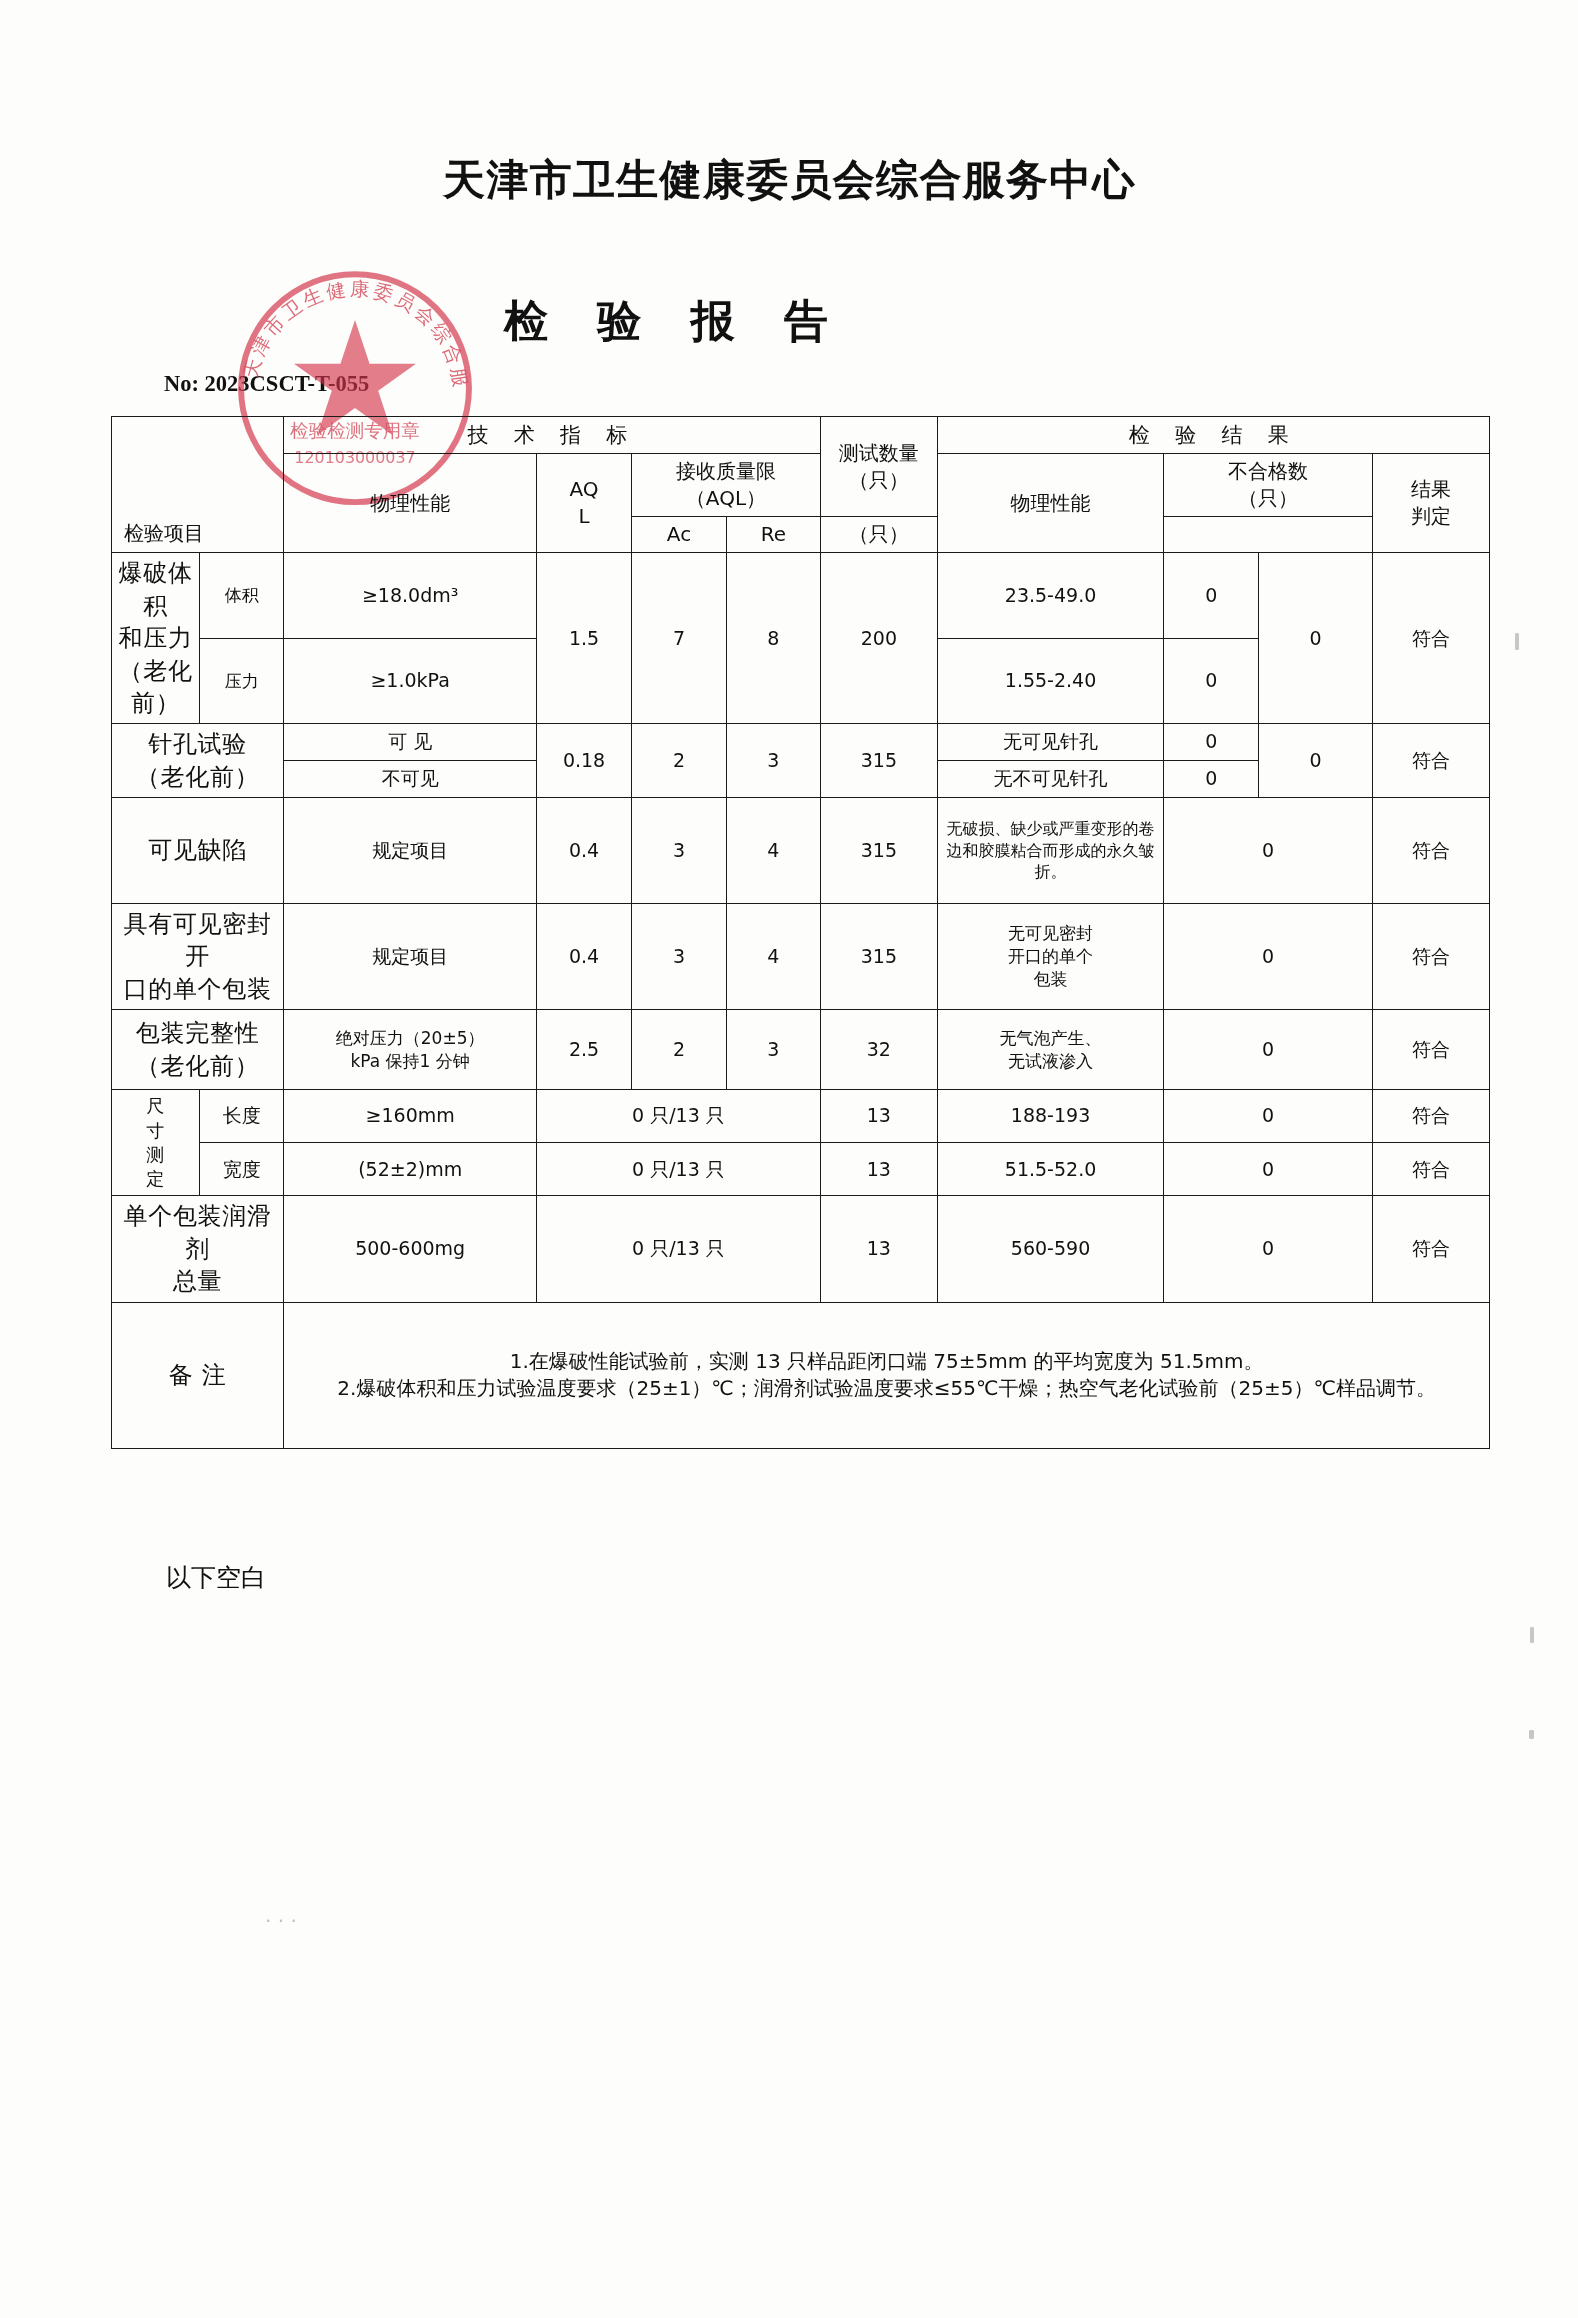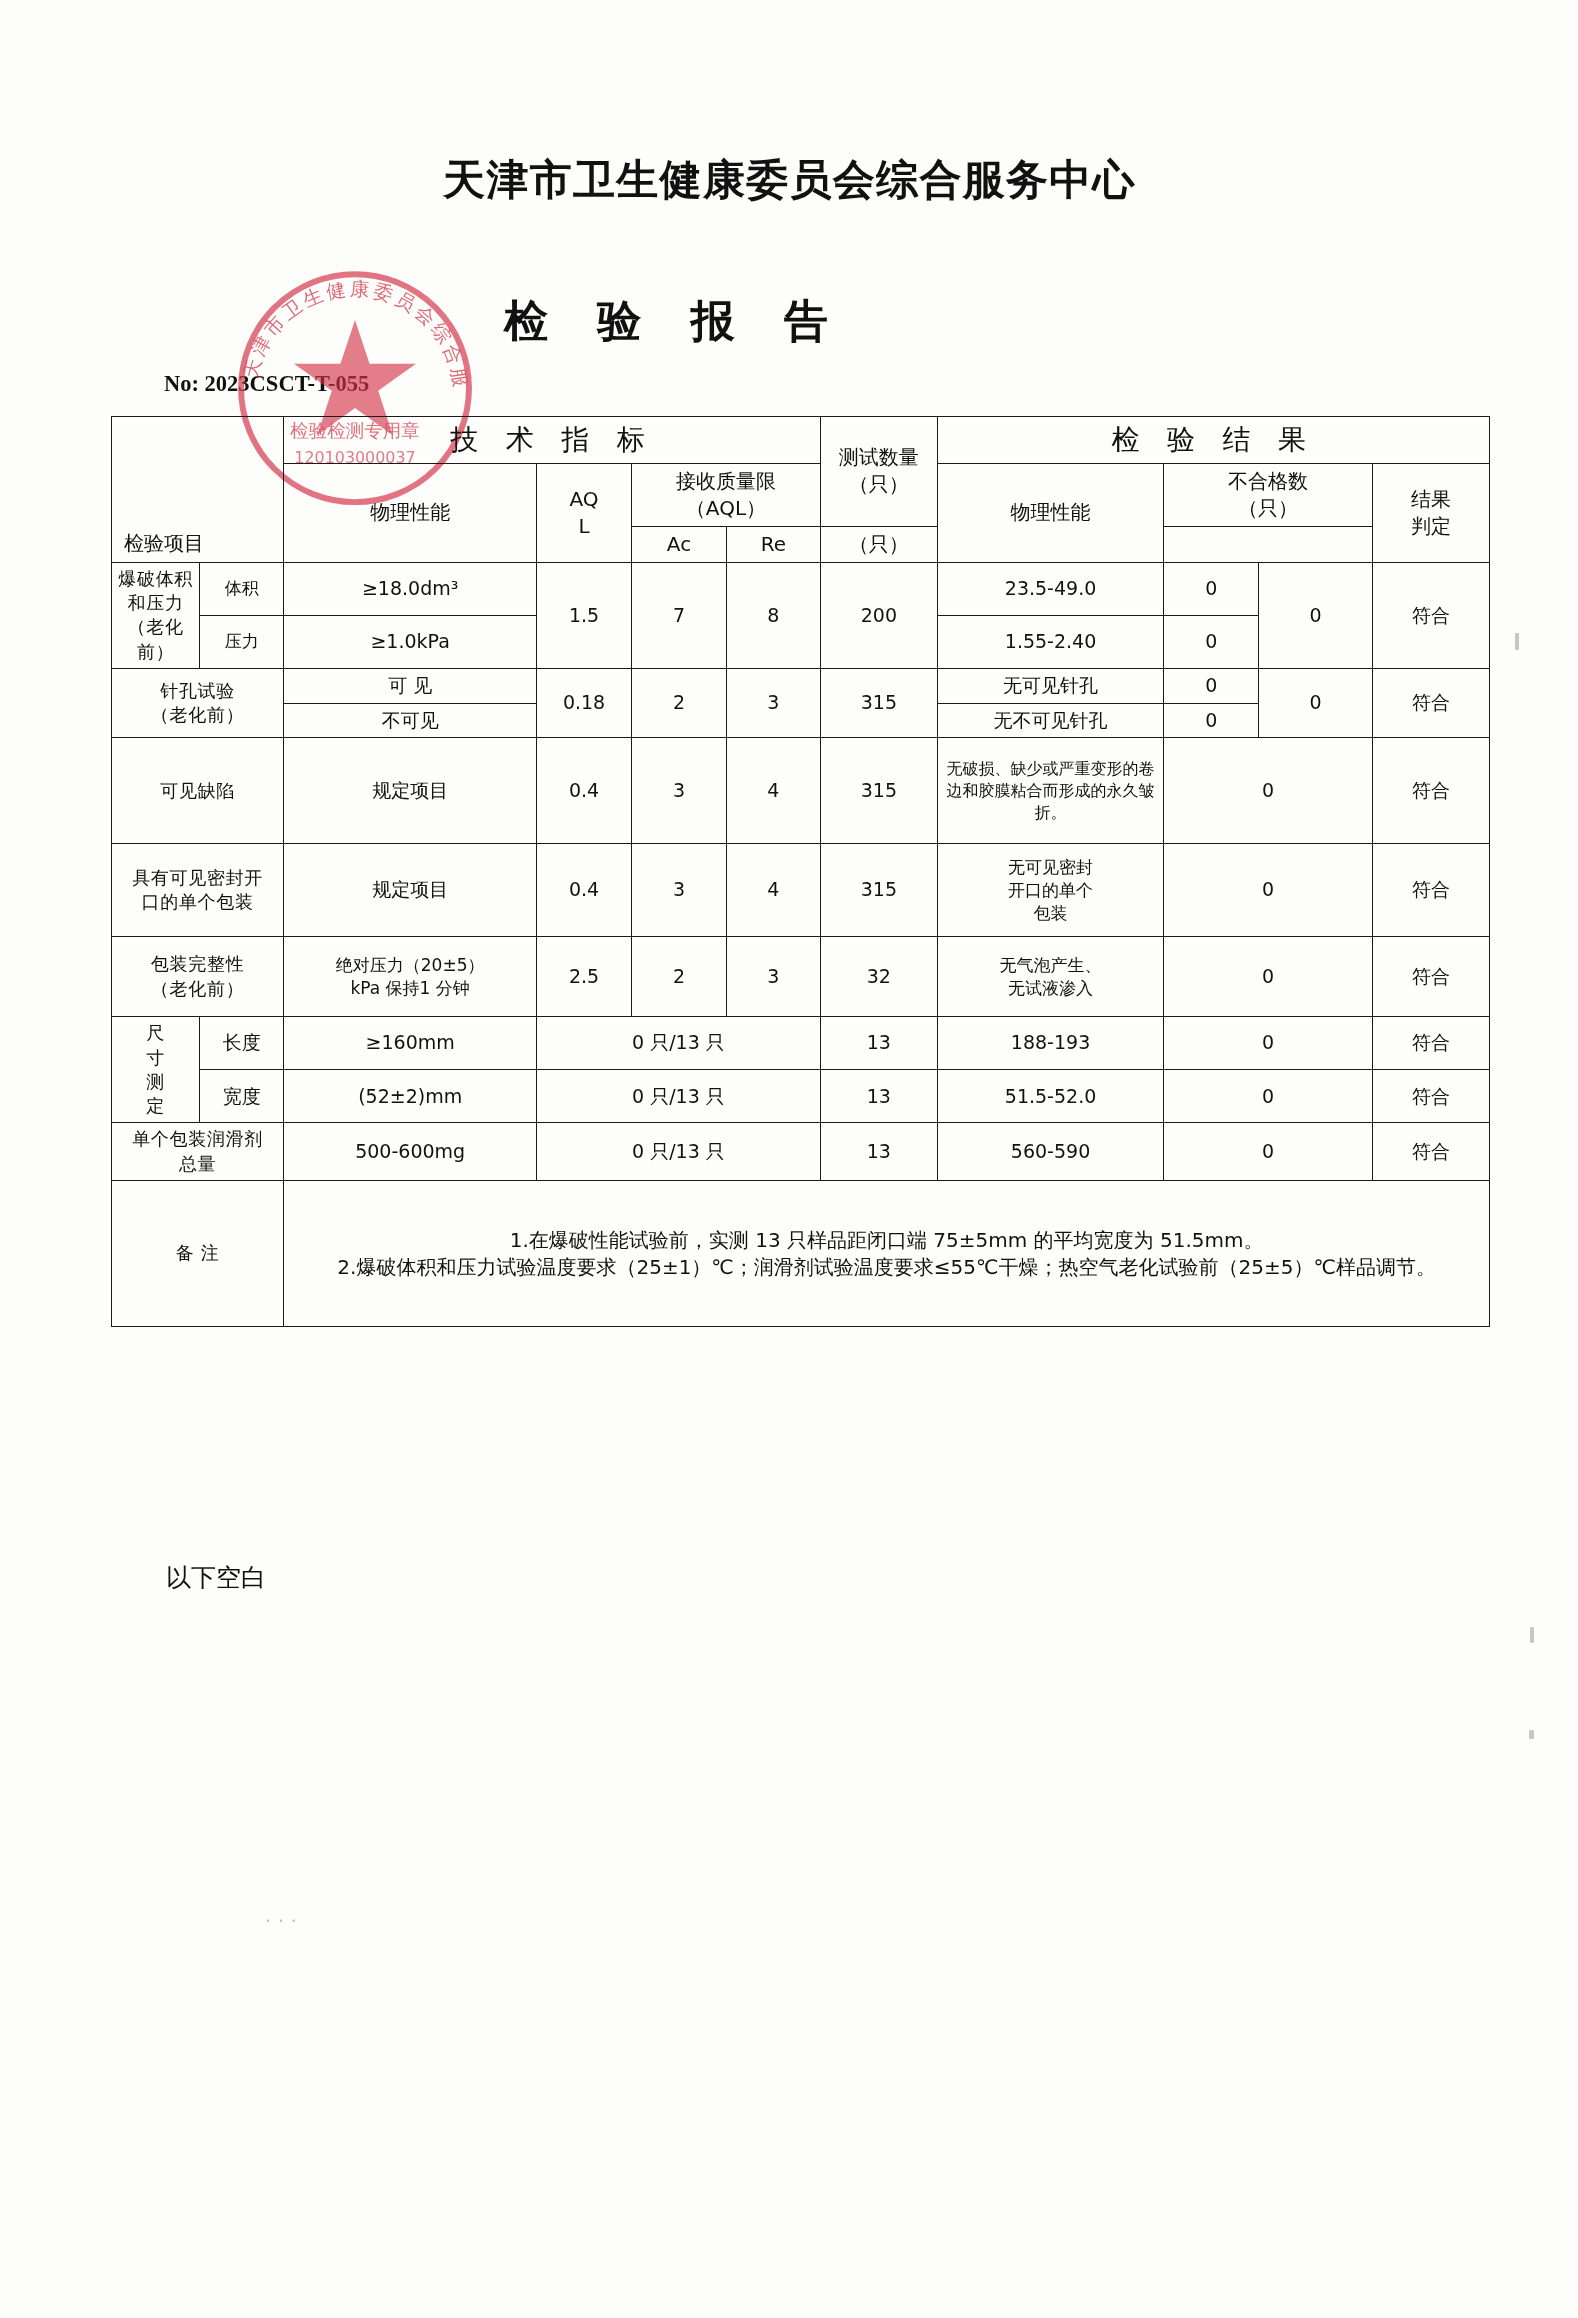--- a/index.html
+++ b/index.html
@@ -79,37 +79,37 @@
   }
   table.report td, table.report th {
     border: 1.3px solid #1a1a1a;
     text-align: center;
     vertical-align: middle;
     padding: 4px 2.7px;
     line-height: 1.35;
     font-weight: normal;
   }
   .hdr-big {
-    font-size: 28px;
+    font-size: 21px;
     letter-spacing: 9.3px;
     font-weight: normal;
     margin-top: 28px;
   }
   .hdr-mid {
     font-size: 20px;
   }
   .small {
     font-size: 17px;
   }
   .tiny {
     font-size: 16px;
     line-height: 1.3;
   }
   .vert-label {
-    font-size: 18px;
+    font-size: 24px;
     line-height: 1.12;
     letter-spacing: 0.7px;
   }
   .corner-cell {
     position: relative;
     height: 99px;
   }
   .corner-cell .lbl {
     position: absolute;
     left: 12px;

